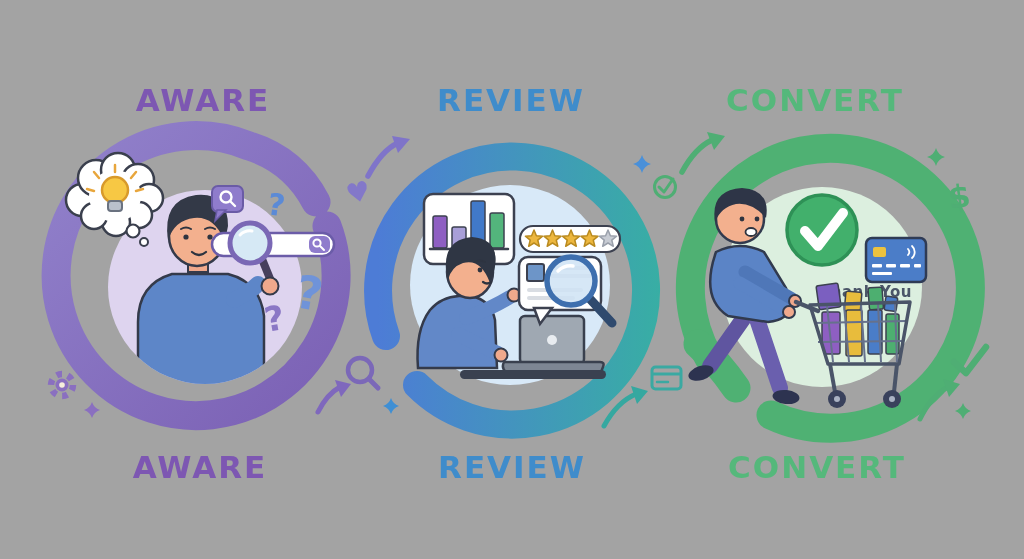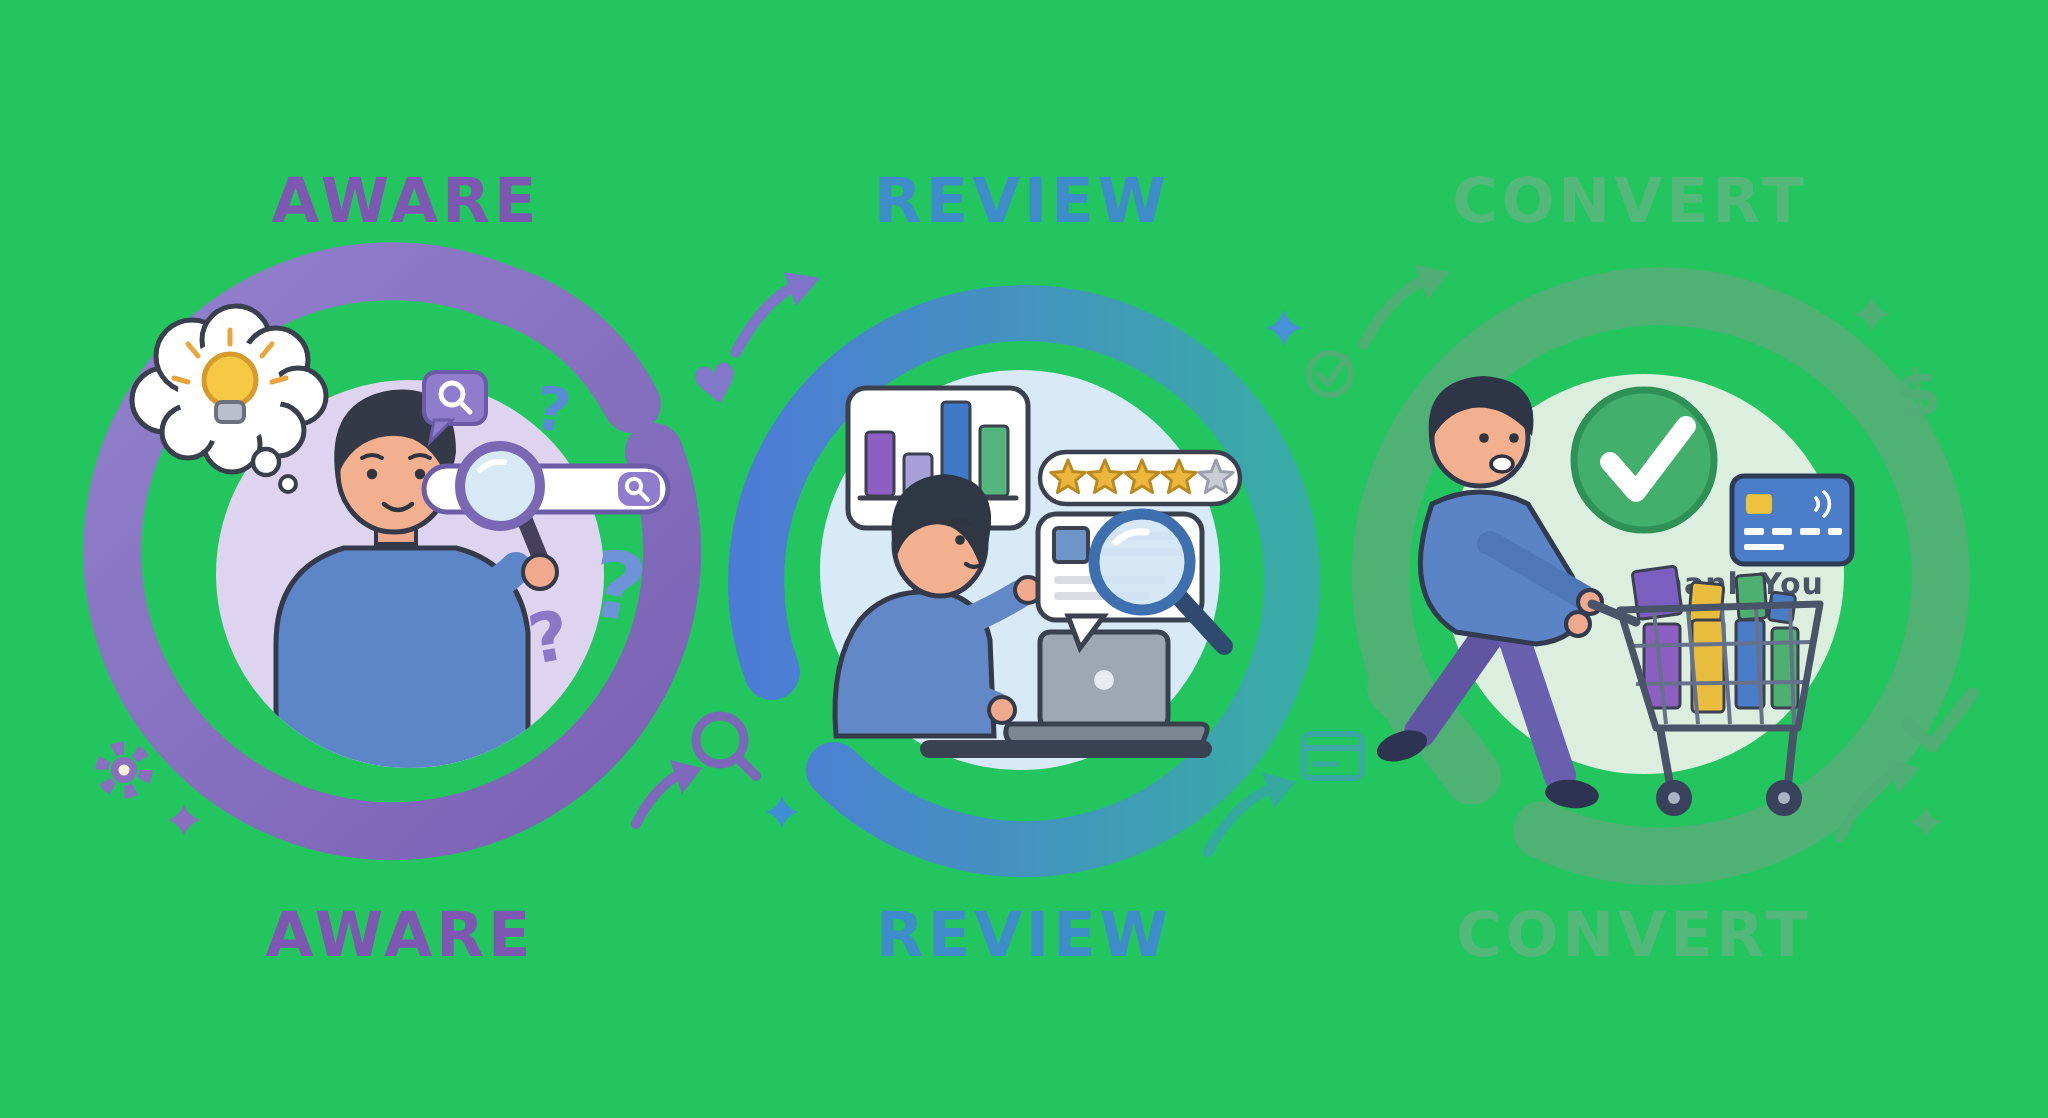--- a/index.html
+++ b/index.html
@@ -1,16 +1,16 @@
 <!DOCTYPE html>
 <html><head>
 <meta charset="utf-8">
 <style>
   html,body{margin:0;padding:0;background:#e8e4da;}
-  .canvas{position:relative;width:1024px;height:559px;background:#22c55e;overflow:hidden;
+  .canvas{position:relative;width:1024px;height:559px;background:#a3a3a3;overflow:hidden;
           font-family:"DejaVu Sans","Liberation Sans",sans-serif;}
   svg{position:absolute;left:0;top:0;}
   text{font-family:"DejaVu Sans","Liberation Sans",sans-serif;}
   .stage-title{font-weight:bold;font-size:31px;letter-spacing:2px;}
   .thanks{font-weight:bold;font-size:15px;letter-spacing:.5px;}
   .qmark{font-weight:bold;}
 </style>
 </head>
 <body>
 

